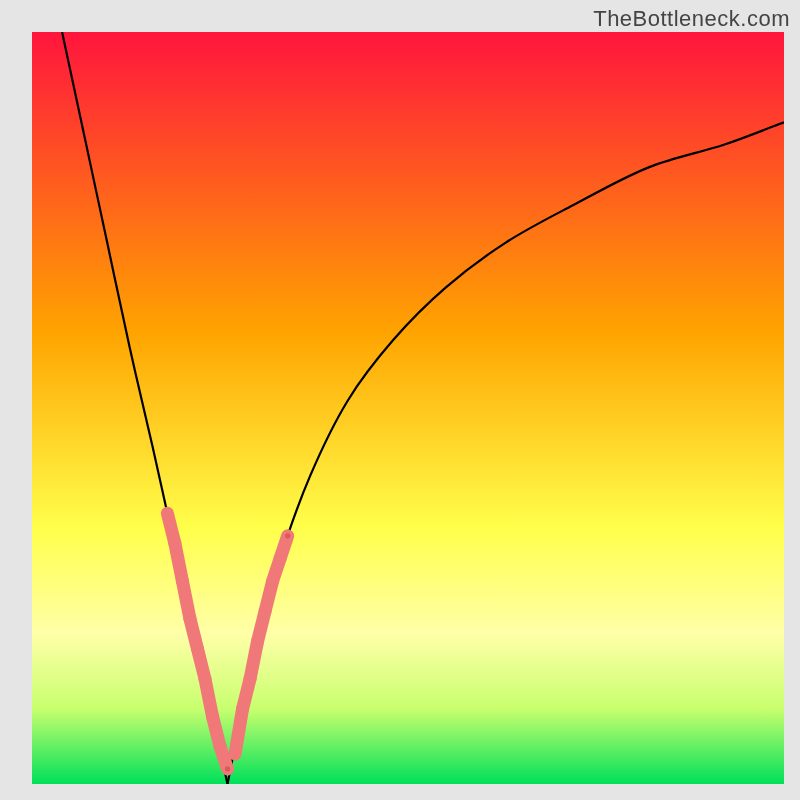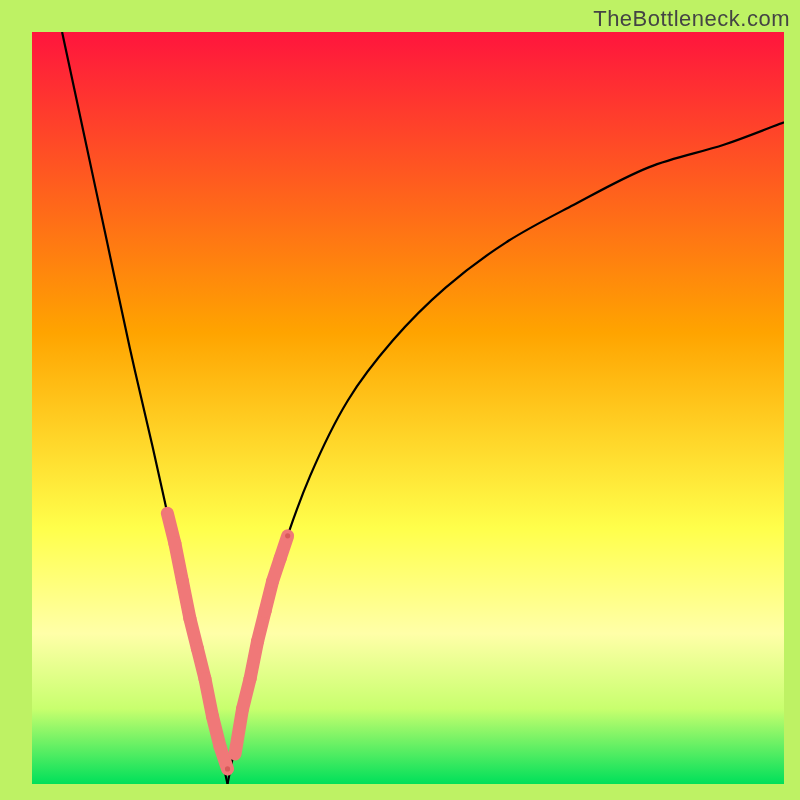--- a/index.html
+++ b/index.html
@@ -9,21 +9,21 @@
     height: 800px;
     background: #000;
     overflow: hidden;
   }
   .frame {
     position: absolute;
     left: 0;
     top: 0;
     width: 800px;
     height: 800px;
-    background: #bef264;
+    background: #e5e5e5;
   }
   .plot-area {
     position: absolute;
     left: 32px;
     top: 32px;
     width: 752px;
     height: 752px;
     overflow: hidden;
   }
   .gradient {

